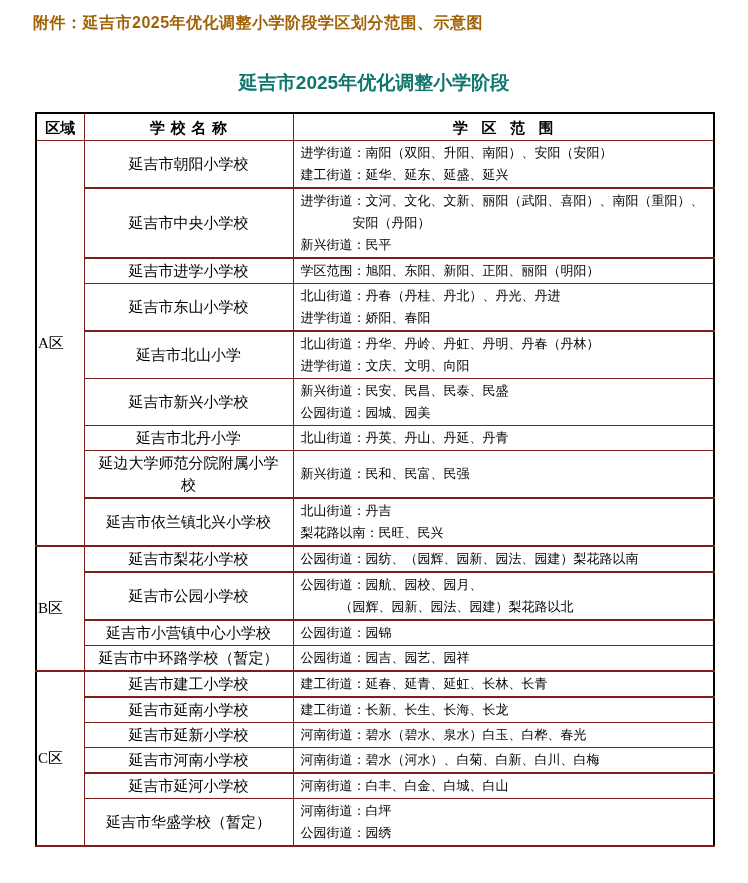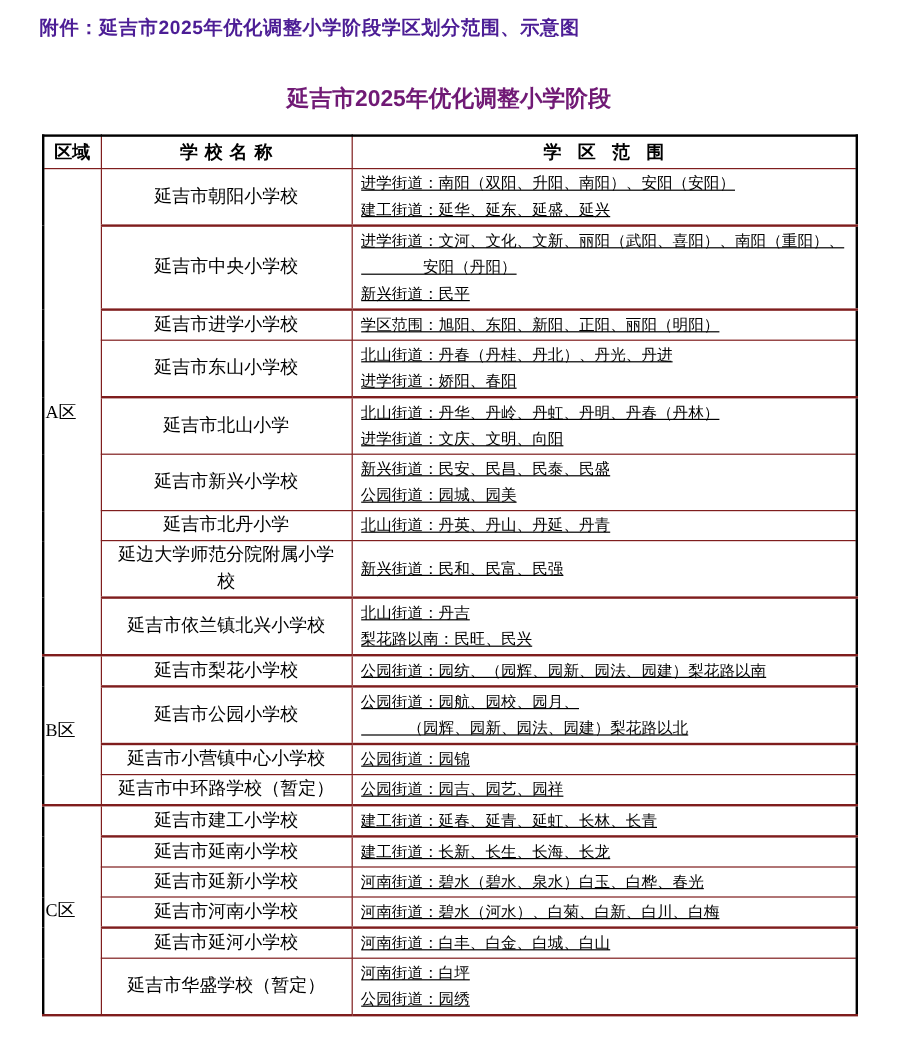--- a/index.html
+++ b/index.html
@@ -11,21 +11,21 @@
     overflow: hidden;
     font-family: "Liberation Sans", sans-serif;
     color: #000;
   }
   .attachment-line {
     padding-top: 13px;
     margin-left: 33px;
     font-size: 16px;
     font-weight: bold;
     letter-spacing: 0.5px;
-    color: #4c1d95;
+    color: #a16207;
   }
   .doc-title {
     margin-top: 32px;
     text-align: center;
     font-weight: bold;
     font-size: 19px;
     line-height: 33px;
   }
   table.district {
     border-collapse: collapse;
@@ -65,32 +65,31 @@
   }
   td.range-cell {
     vertical-align: middle;
     padding: 1px 2px 1px 7px;
   }
   .range-line {
     font-size: 13px;
     line-height: 22px;
     white-space: nowrap;
     overflow: hidden;
-    text-decoration: underline;
   }
   tr.thick td { border-bottom-width: 2px; }
 </style>
 </head>
 <body>
 
 <div class="page">
 
   <div class="attachment-line">附件：延吉市2025年优化调整小学阶段学区划分范围、示意图</div>
 
-  <div class="doc-title" style="color: #701a75;">
+  <div class="doc-title" style="color: #0f766e;">
     <div>延吉市2025年优化调整小学阶段</div>
   </div>
 
   <table class="district">
     <colgroup>
       <col style="width:48px">
       <col style="width:209px">
       <col style="width:421px">
     </colgroup>
     <thead>

